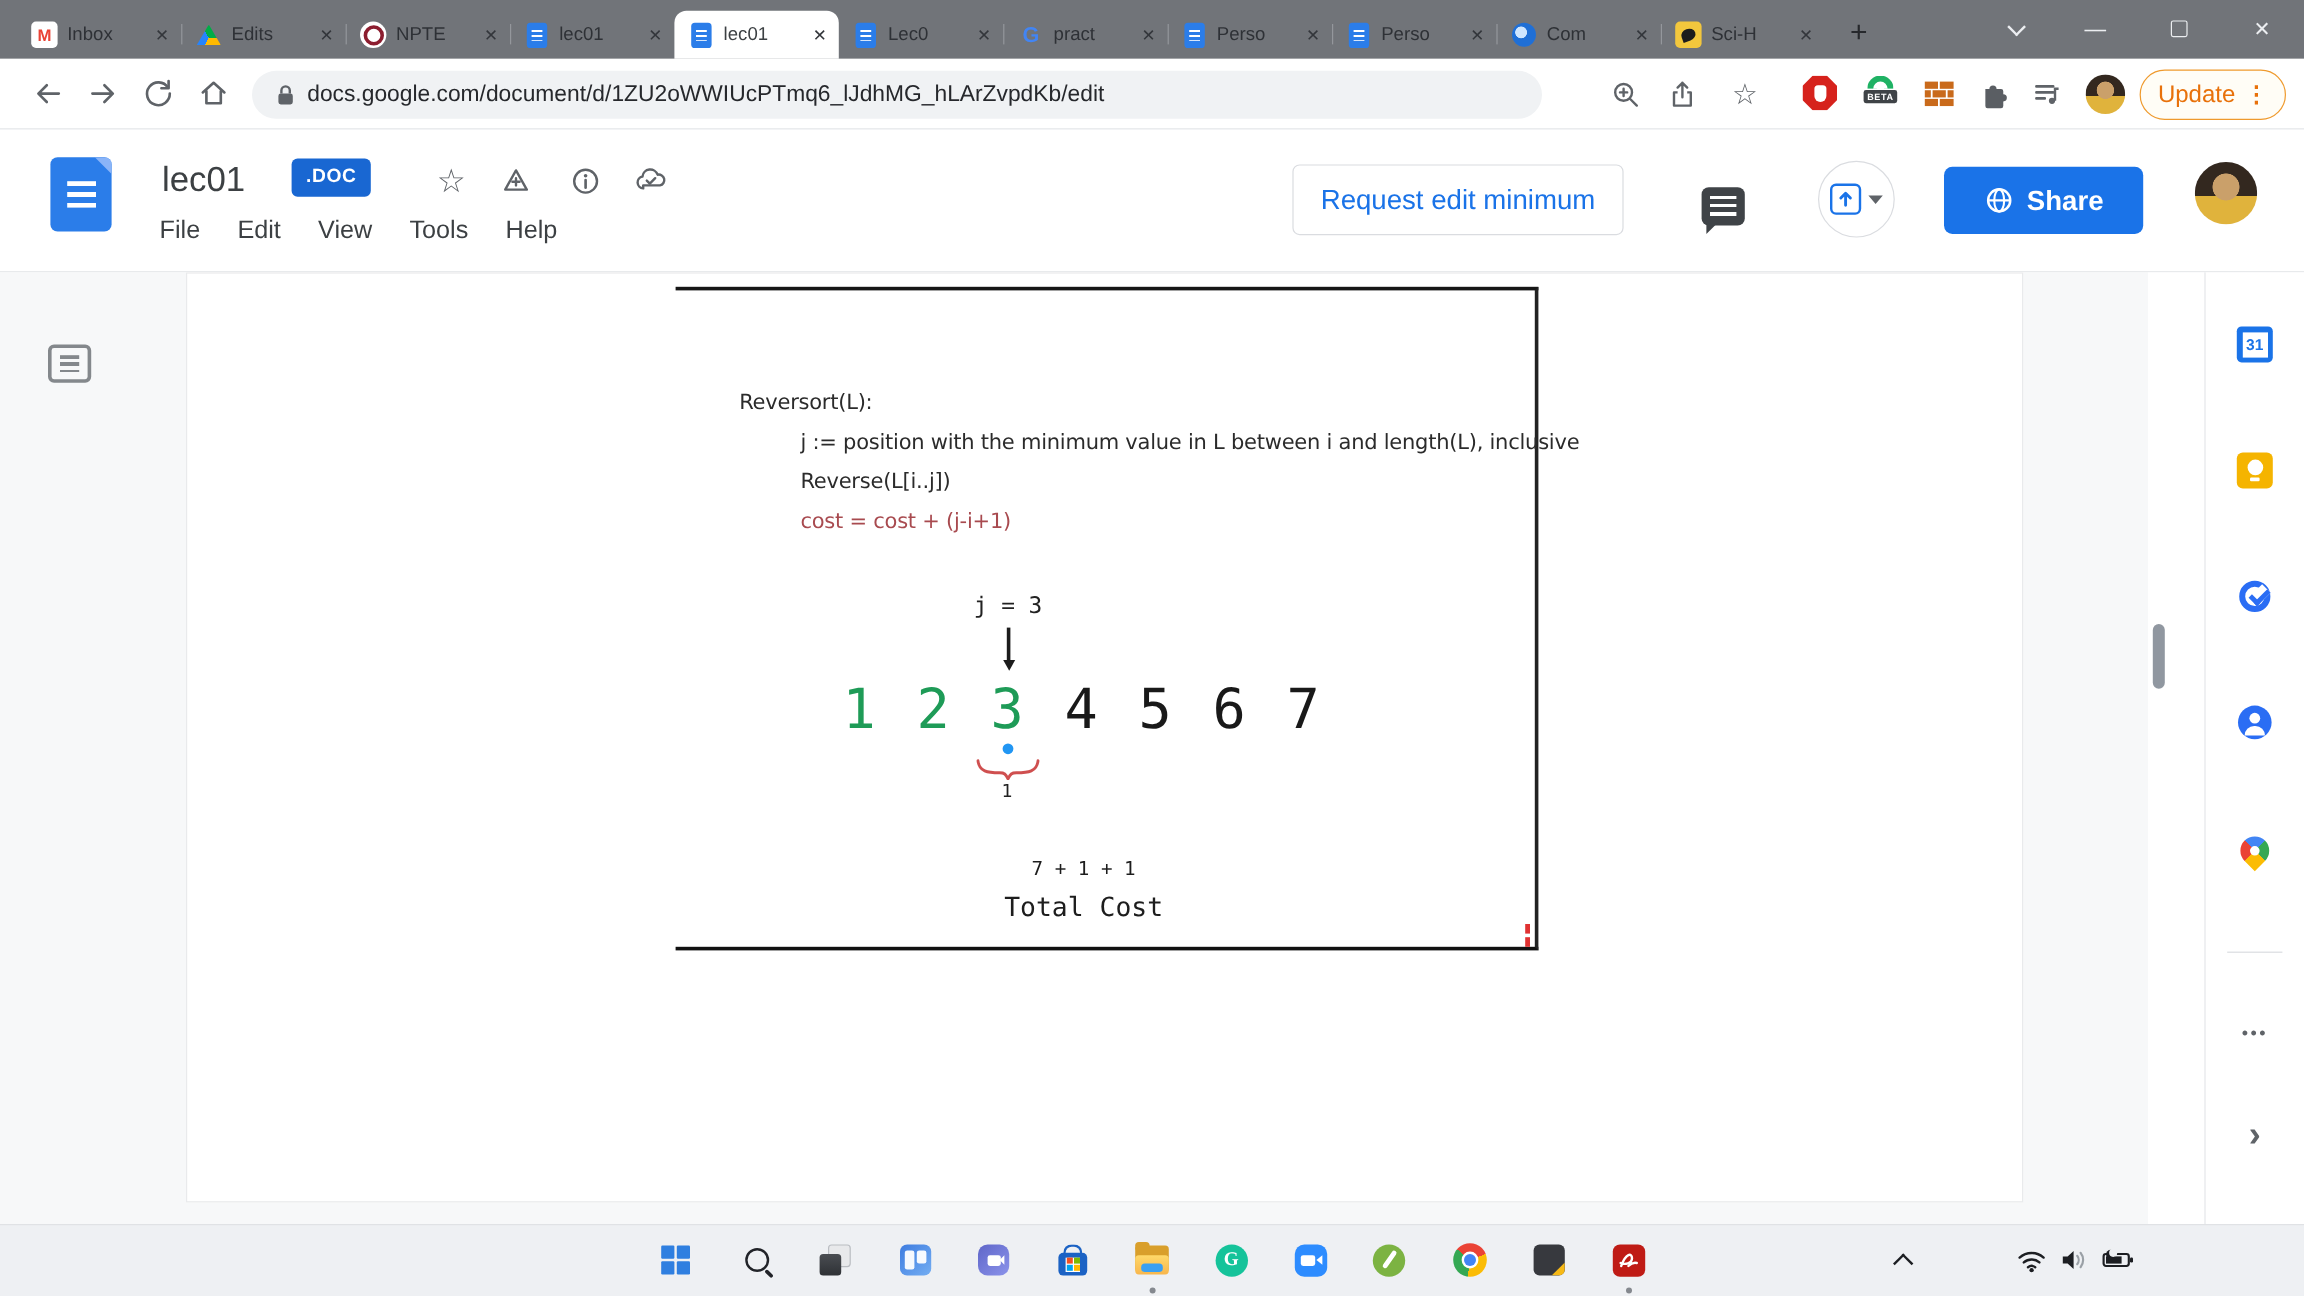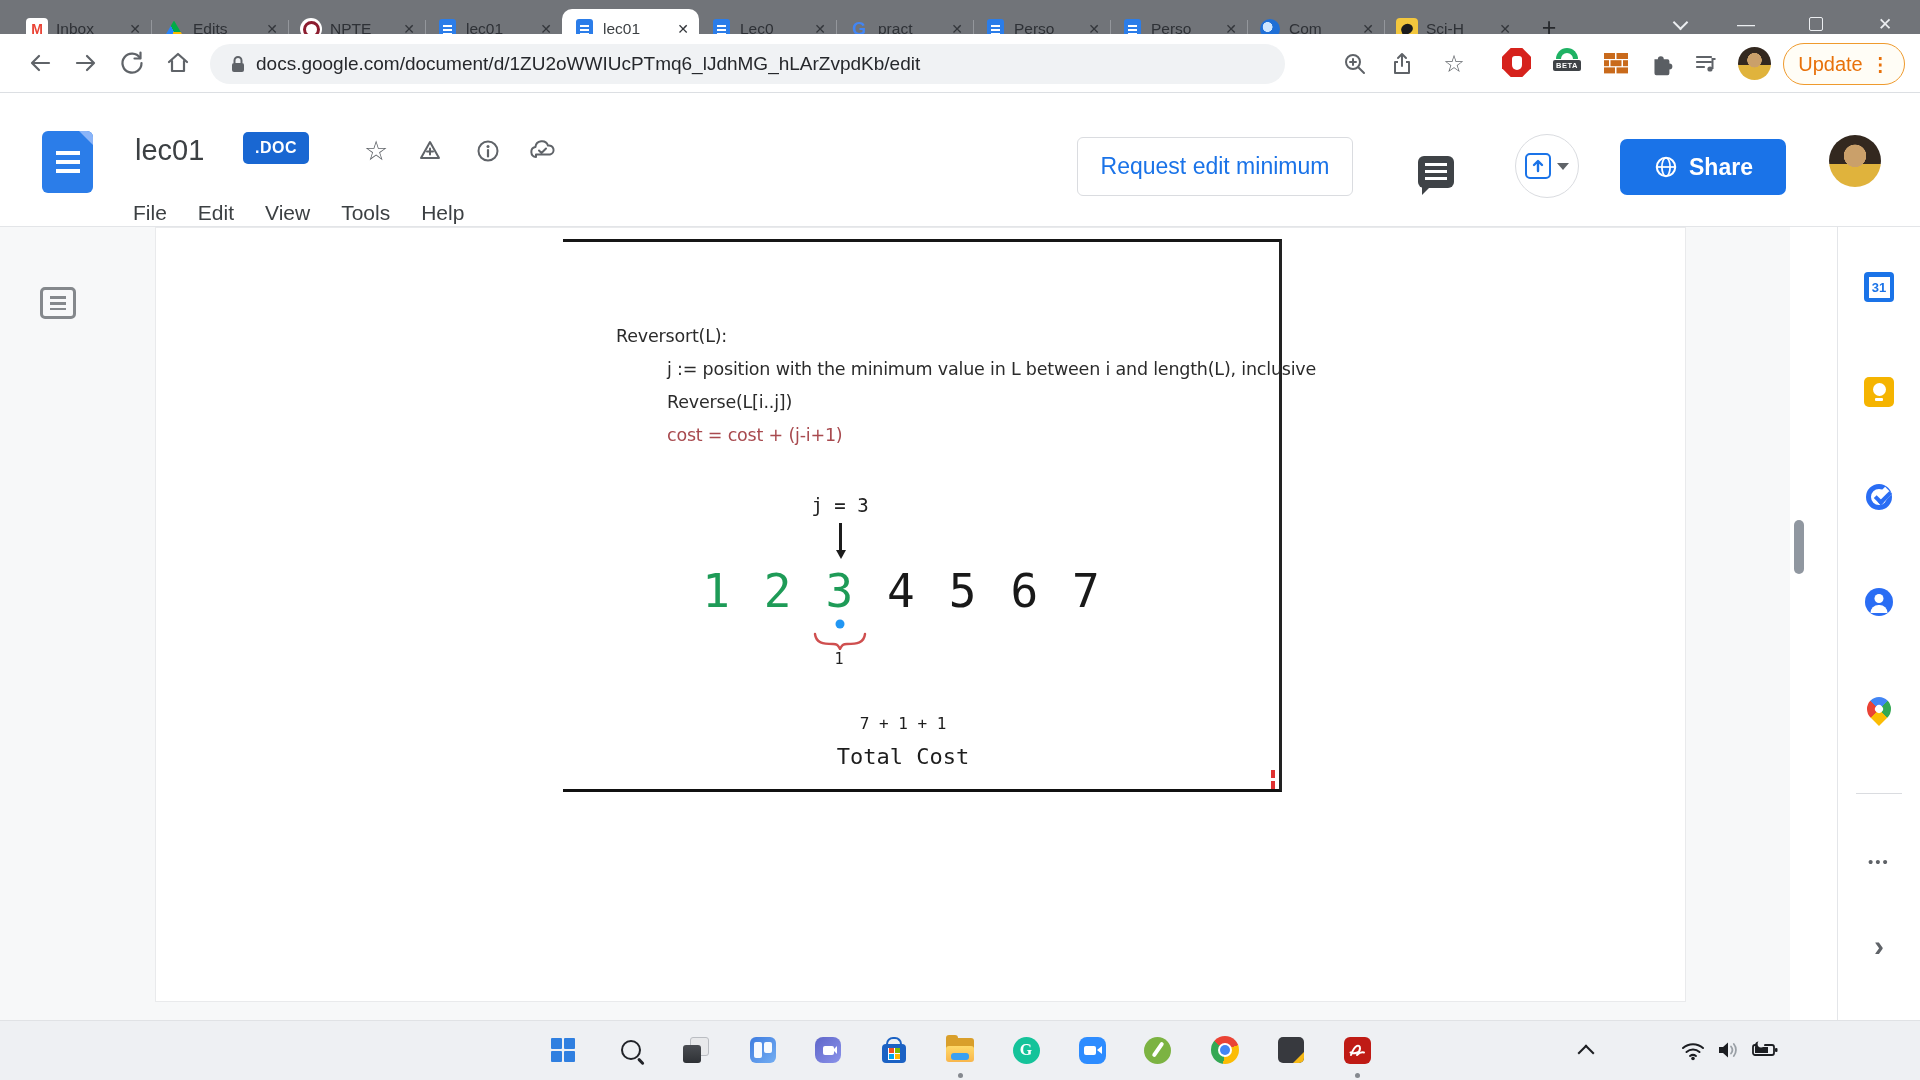--- a/index.html
+++ b/index.html
@@ -36,21 +36,21 @@
   .fav-scihub::after{content:"";width:12px;height:10px;background:#1c1c1c;
        border-radius:50% 50% 50% 0;transform:rotate(-20deg);}
   .newtab{position:absolute;left:1533px;top:12px;width:32px;height:30px;display:flex;align-items:center;
        justify-content:center;color:#26282c;font-size:25px;font-weight:400;}
   .wc{position:absolute;top:2px;width:50px;height:44px;display:flex;align-items:center;justify-content:center;color:#eceef1;}
   .chev-down{width:9px;height:9px;border-left:2px solid #eceef1;border-bottom:2px solid #eceef1;
        transform:rotate(-45deg);margin-top:-4px;}
   .max-box{width:12px;height:12px;border:1.6px solid #eceef1;border-radius:2px;}
 
   
-  .toolbar{position:absolute;top:34px;left:0;width:1920px;height:59px;background:#fff;border-bottom:1px solid #dcdfe3;box-sizing:border-box;}
+  .toolbar{position:absolute;top:49px;left:0;width:1920px;height:59px;background:#fff;border-bottom:1px solid #dcdfe3;box-sizing:border-box;}
   .nav-btn{position:absolute;top:15px;width:28px;height:28px;}
   .omnibox{position:absolute;left:210px;top:10px;width:1075px;height:40px;border-radius:20px;background:#f0f2f4;}
   .url-text{position:absolute;left:46px;top:0;line-height:40px;font-size:19px;color:#26282c;white-space:nowrap;}
   .obx-icon{position:absolute;top:16px;width:28px;height:28px;}
   .update-btn{position:absolute;left:1783px;top:9px;width:122px;height:42px;border:1.5px solid #ef9a2d;
        border-radius:21px;background:#fffdf6;box-sizing:border-box;display:flex;align-items:center;
        justify-content:center;gap:8px;color:#e8710a;font-size:20px;}
   .ext-avatar{position:absolute;left:1738px;top:13px;width:33px;height:33px;border-radius:50%;overflow:hidden;
        background:radial-gradient(circle at 50% 40%,#caa06a 0 7px,transparent 7.5px),
                   linear-gradient(#33281f 0 55%,#e0b33c 55%);}
@@ -72,21 +72,21 @@
   .docs-logo::before{content:"";position:absolute;right:0;top:0;border-top:14px solid #8ab4f8;
        border-left:14px solid transparent;border-radius:0 6px 0 0;}
   .docs-logo::after{content:"";width:24px;height:22px;
        background:repeating-linear-gradient(#fff 0 4px,transparent 4px 9px);}
   .doc-title{position:absolute;left:135px;top:26px;font-size:29px;color:#3c4043;}
   .doc-badge{position:absolute;left:243px;top:24px;background:#1967d2;color:#fff;font-weight:700;
        font-size:16px;letter-spacing:.5px;border-radius:5px;padding:7px 12px;}
   .hdr-ic{position:absolute;top:28px;width:30px;height:30px;display:flex;align-items:center;justify-content:center;
        color:#5f6368;font-size:27px;}
   .menubar{position:absolute;left:133px;top:72px;display:flex;gap:31px;font-size:21px;color:#3c4043;}
-  .menu-item{cursor:default;margin-top:21px;}
+  .menu-item{cursor:default;}
   .request-btn{position:absolute;left:1077px;top:29px;width:276px;height:59px;border:1px solid #dadce0;
        border-radius:6px;box-sizing:border-box;display:flex;align-items:center;justify-content:center;
        color:#1a73e8;font-size:23px;background:#fff;}
   .comment-btn{position:absolute;left:1418px;top:48px;width:36px;height:32px;background:#3f4347;border-radius:6px;}
   .comment-btn::before{content:"";position:absolute;left:7px;top:7px;width:22px;height:17px;
        background:repeating-linear-gradient(#fff 0 2.6px,transparent 2.6px 7px);}
   .comment-btn::after{content:"";position:absolute;left:4px;bottom:-7px;border-top:9px solid #3f4347;
        border-right:9px solid transparent;}
   .mode-btn{position:absolute;left:1515px;top:26px;width:64px;height:64px;border:1.5px solid #dadce0;
        border-radius:50%;box-sizing:border-box;display:flex;align-items:center;justify-content:center;gap:6px;}

